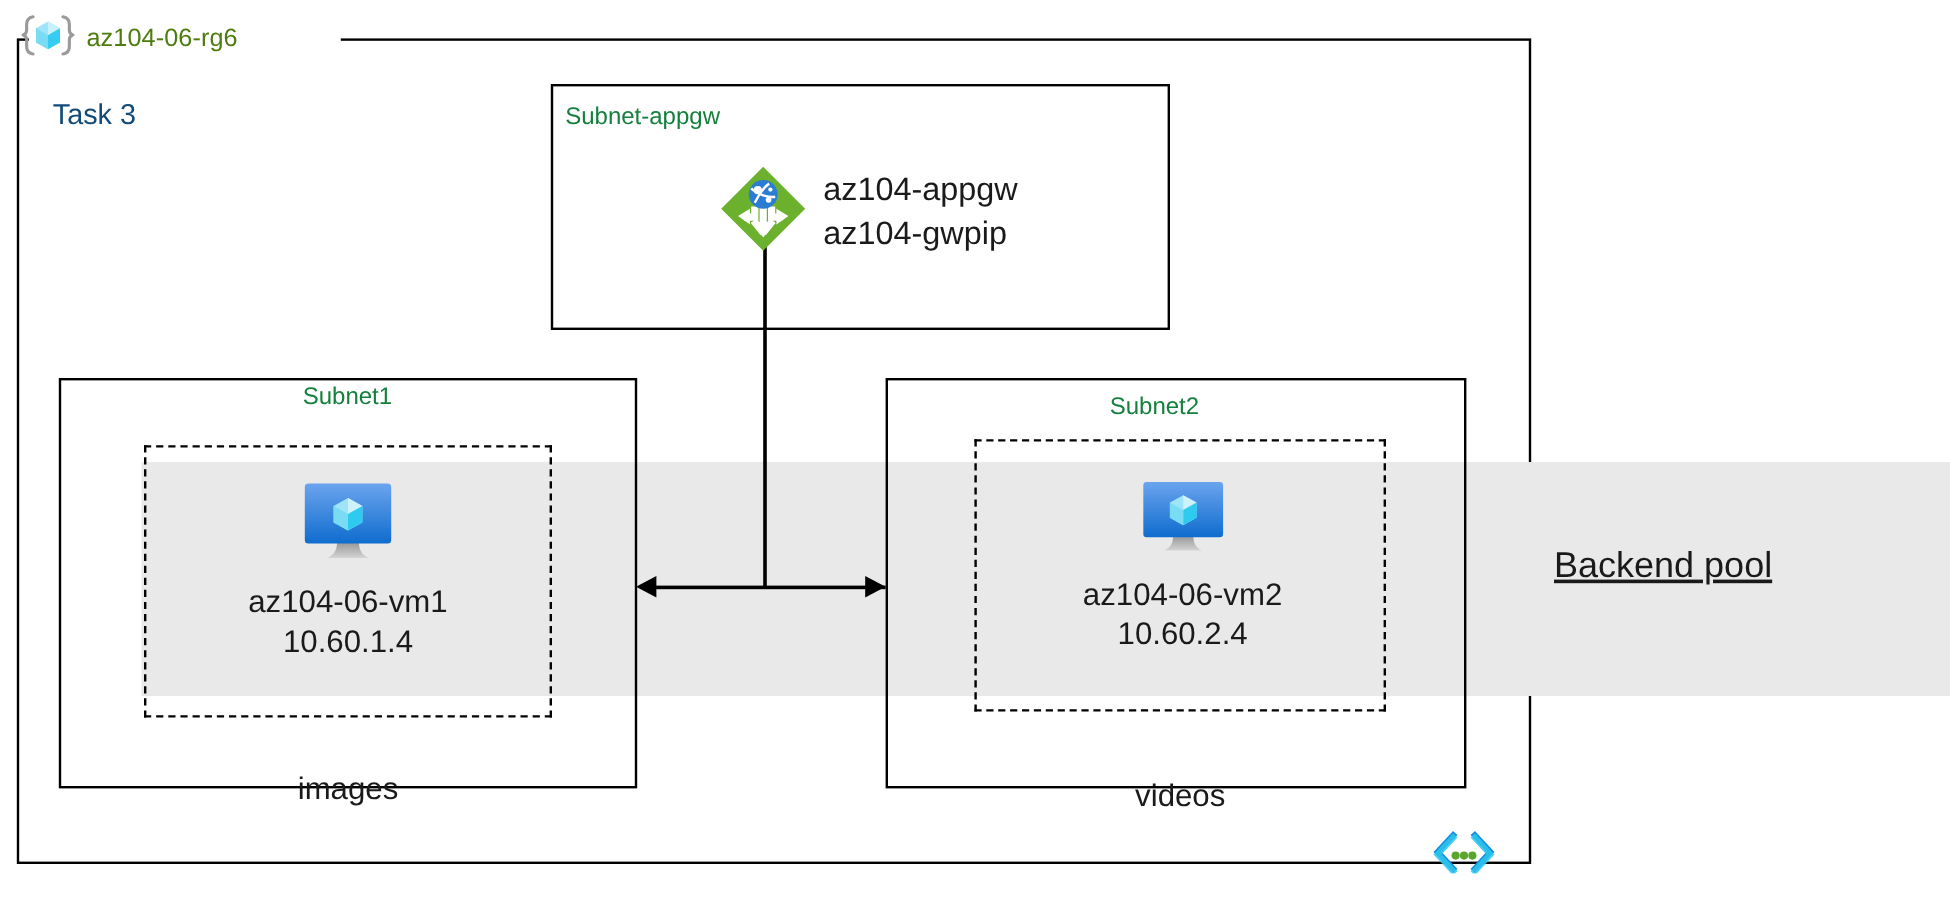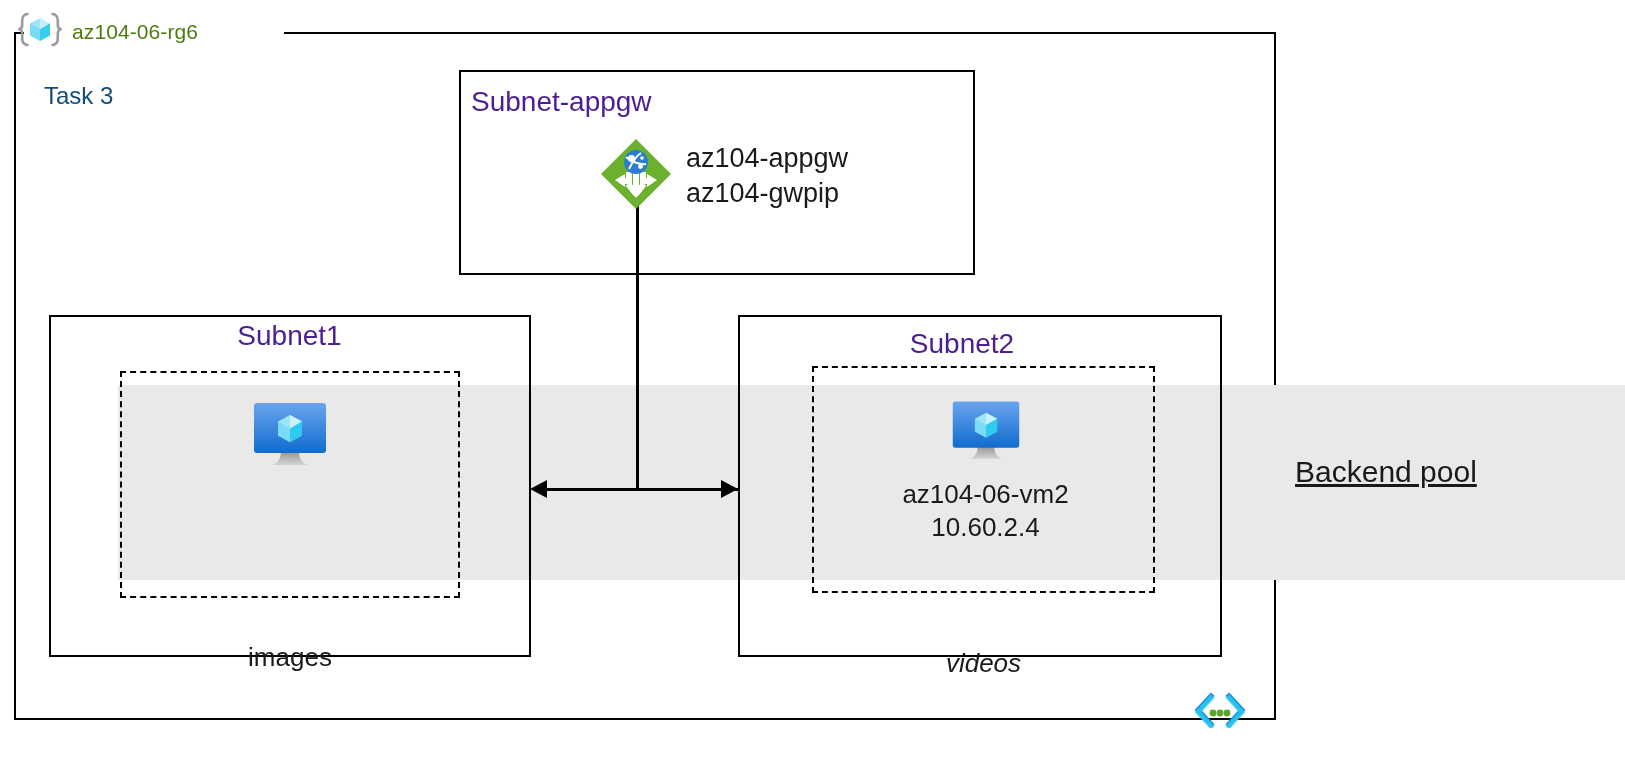--- a/index.html
+++ b/index.html
@@ -95,22 +95,22 @@
     box-sizing: border-box;
     background: transparent;
     z-index: 3;
   }
   #subnet-appgw-box { left: 459px; top: 70px;  width: 516px; height: 205px; }
   #subnet1-box      { left: 49px;  top: 315px; width: 482px; height: 342px; }
   #subnet2-box      { left: 738px; top: 315px; width: 484px; height: 342px; }
 
   .subnet-title {
     position: absolute;
-    font-size: 28px;
-    color: #4c1d95;
+    font-size: 20px;
+    color: #15803d;
     white-space: nowrap;
     z-index: 6;
   }
   #subnet-appgw-title { left: 471px; top: 86px; }
   #subnet1-title { left: 49px; top: 320px; width: 481px; text-align: center; }
   #subnet2-title { left: 738px; top: 328px; width: 448px; text-align: center; }
 
   
   .dashed-box {
     position: absolute;
@@ -124,21 +124,21 @@
 
   .dashed-caption {
     position: absolute;
     font-size: 26px;
     color: #1a1a1a;
     white-space: nowrap;
     z-index: 6;
     margin-top: 34px;
   }
   #caption1 { left: 120px; top: 608px; width: 340px; text-align: center; }
-  #caption2 { left: 812px; top: 614px; width: 343px; text-align: center; font-style: italic; }
+  #caption2 { left: 812px; top: 614px; width: 343px; text-align: center; }
 
   
   .vm-block {
     position: absolute;
     z-index: 5;
     text-align: center;
   }
   #vm1-block { left: 150px; top: 400px; width: 280px; }
   #vm2-block { left: 848px; top: 398px; width: 275px; }
   .vm-lines {
@@ -290,20 +290,24 @@
           </linearGradient>
         </defs>
         <path d="M30 50 L48 50 C48 58 50 62 56 65 L22 65 C28 62 30 58 30 50 Z" fill="url(#vms1)"></path>
         <rect x="3" y="3" width="72" height="50" rx="3" fill="url(#vmg1)"></rect>
         <polygon points="39,15 51,21.6 51,35.4 39,42 27,35.4 27,21.6" fill="#9fe4f8"></polygon>
         <polygon points="39,15 51,21.6 39,28.4" fill="#cdf2fc"></polygon>
         <polygon points="39,28.4 51,21.6 51,35.4 39,42" fill="#2ecbf0"></polygon>
         <polygon points="27,21.6 39,28.4 39,42 27,35.4" fill="#79dcf4"></polygon>
       </svg>
     </span>
+    <div class="vm-lines">
+      <div>az104-06-vm1</div>
+      <div>10.60.1.4</div>
+    </div>
   </div>
   <div id="caption1" class="dashed-caption">images</div>
 
   <div id="subnet2-box" class="subnet-box"></div>
   <div id="subnet2-title" class="subnet-title">Subnet2</div>
   <div id="dashed2" class="dashed-box"></div>
   <div id="vm2-block" class="vm-block">
     <span>
       <svg width="72" height="70" viewBox="0 0 78 74" xmlns="http://www.w3.org/2000/svg">
         <defs>

